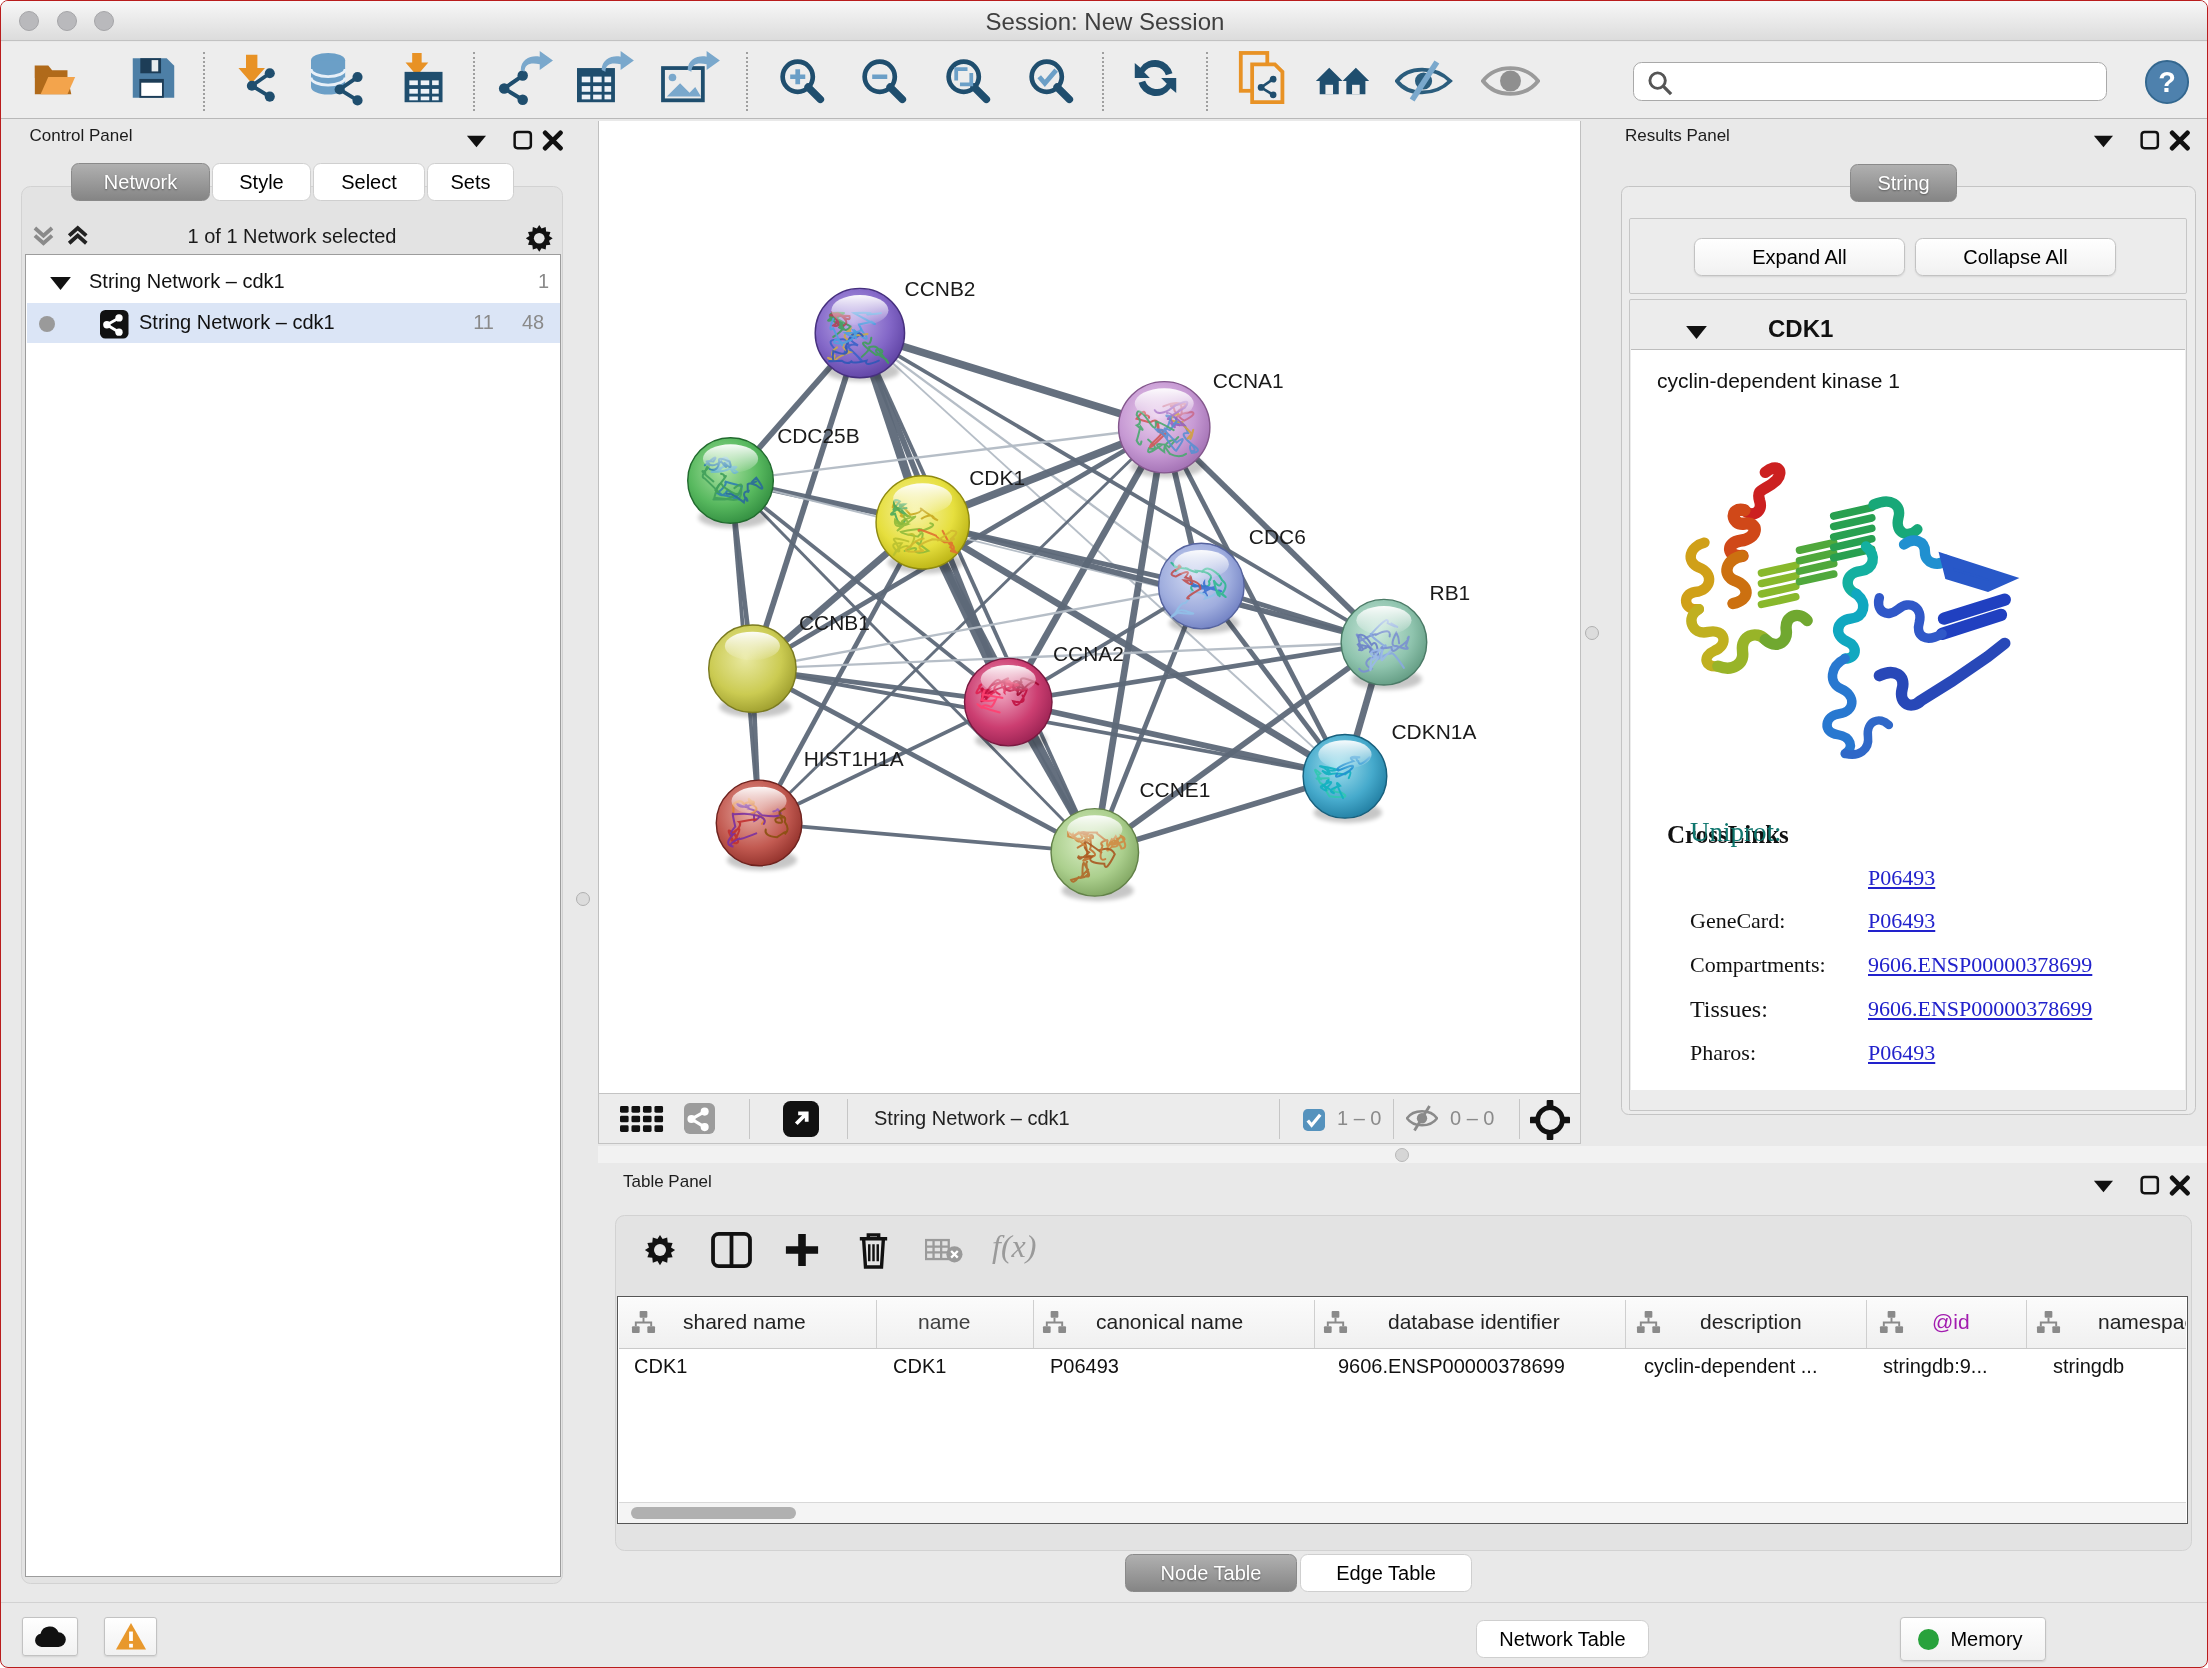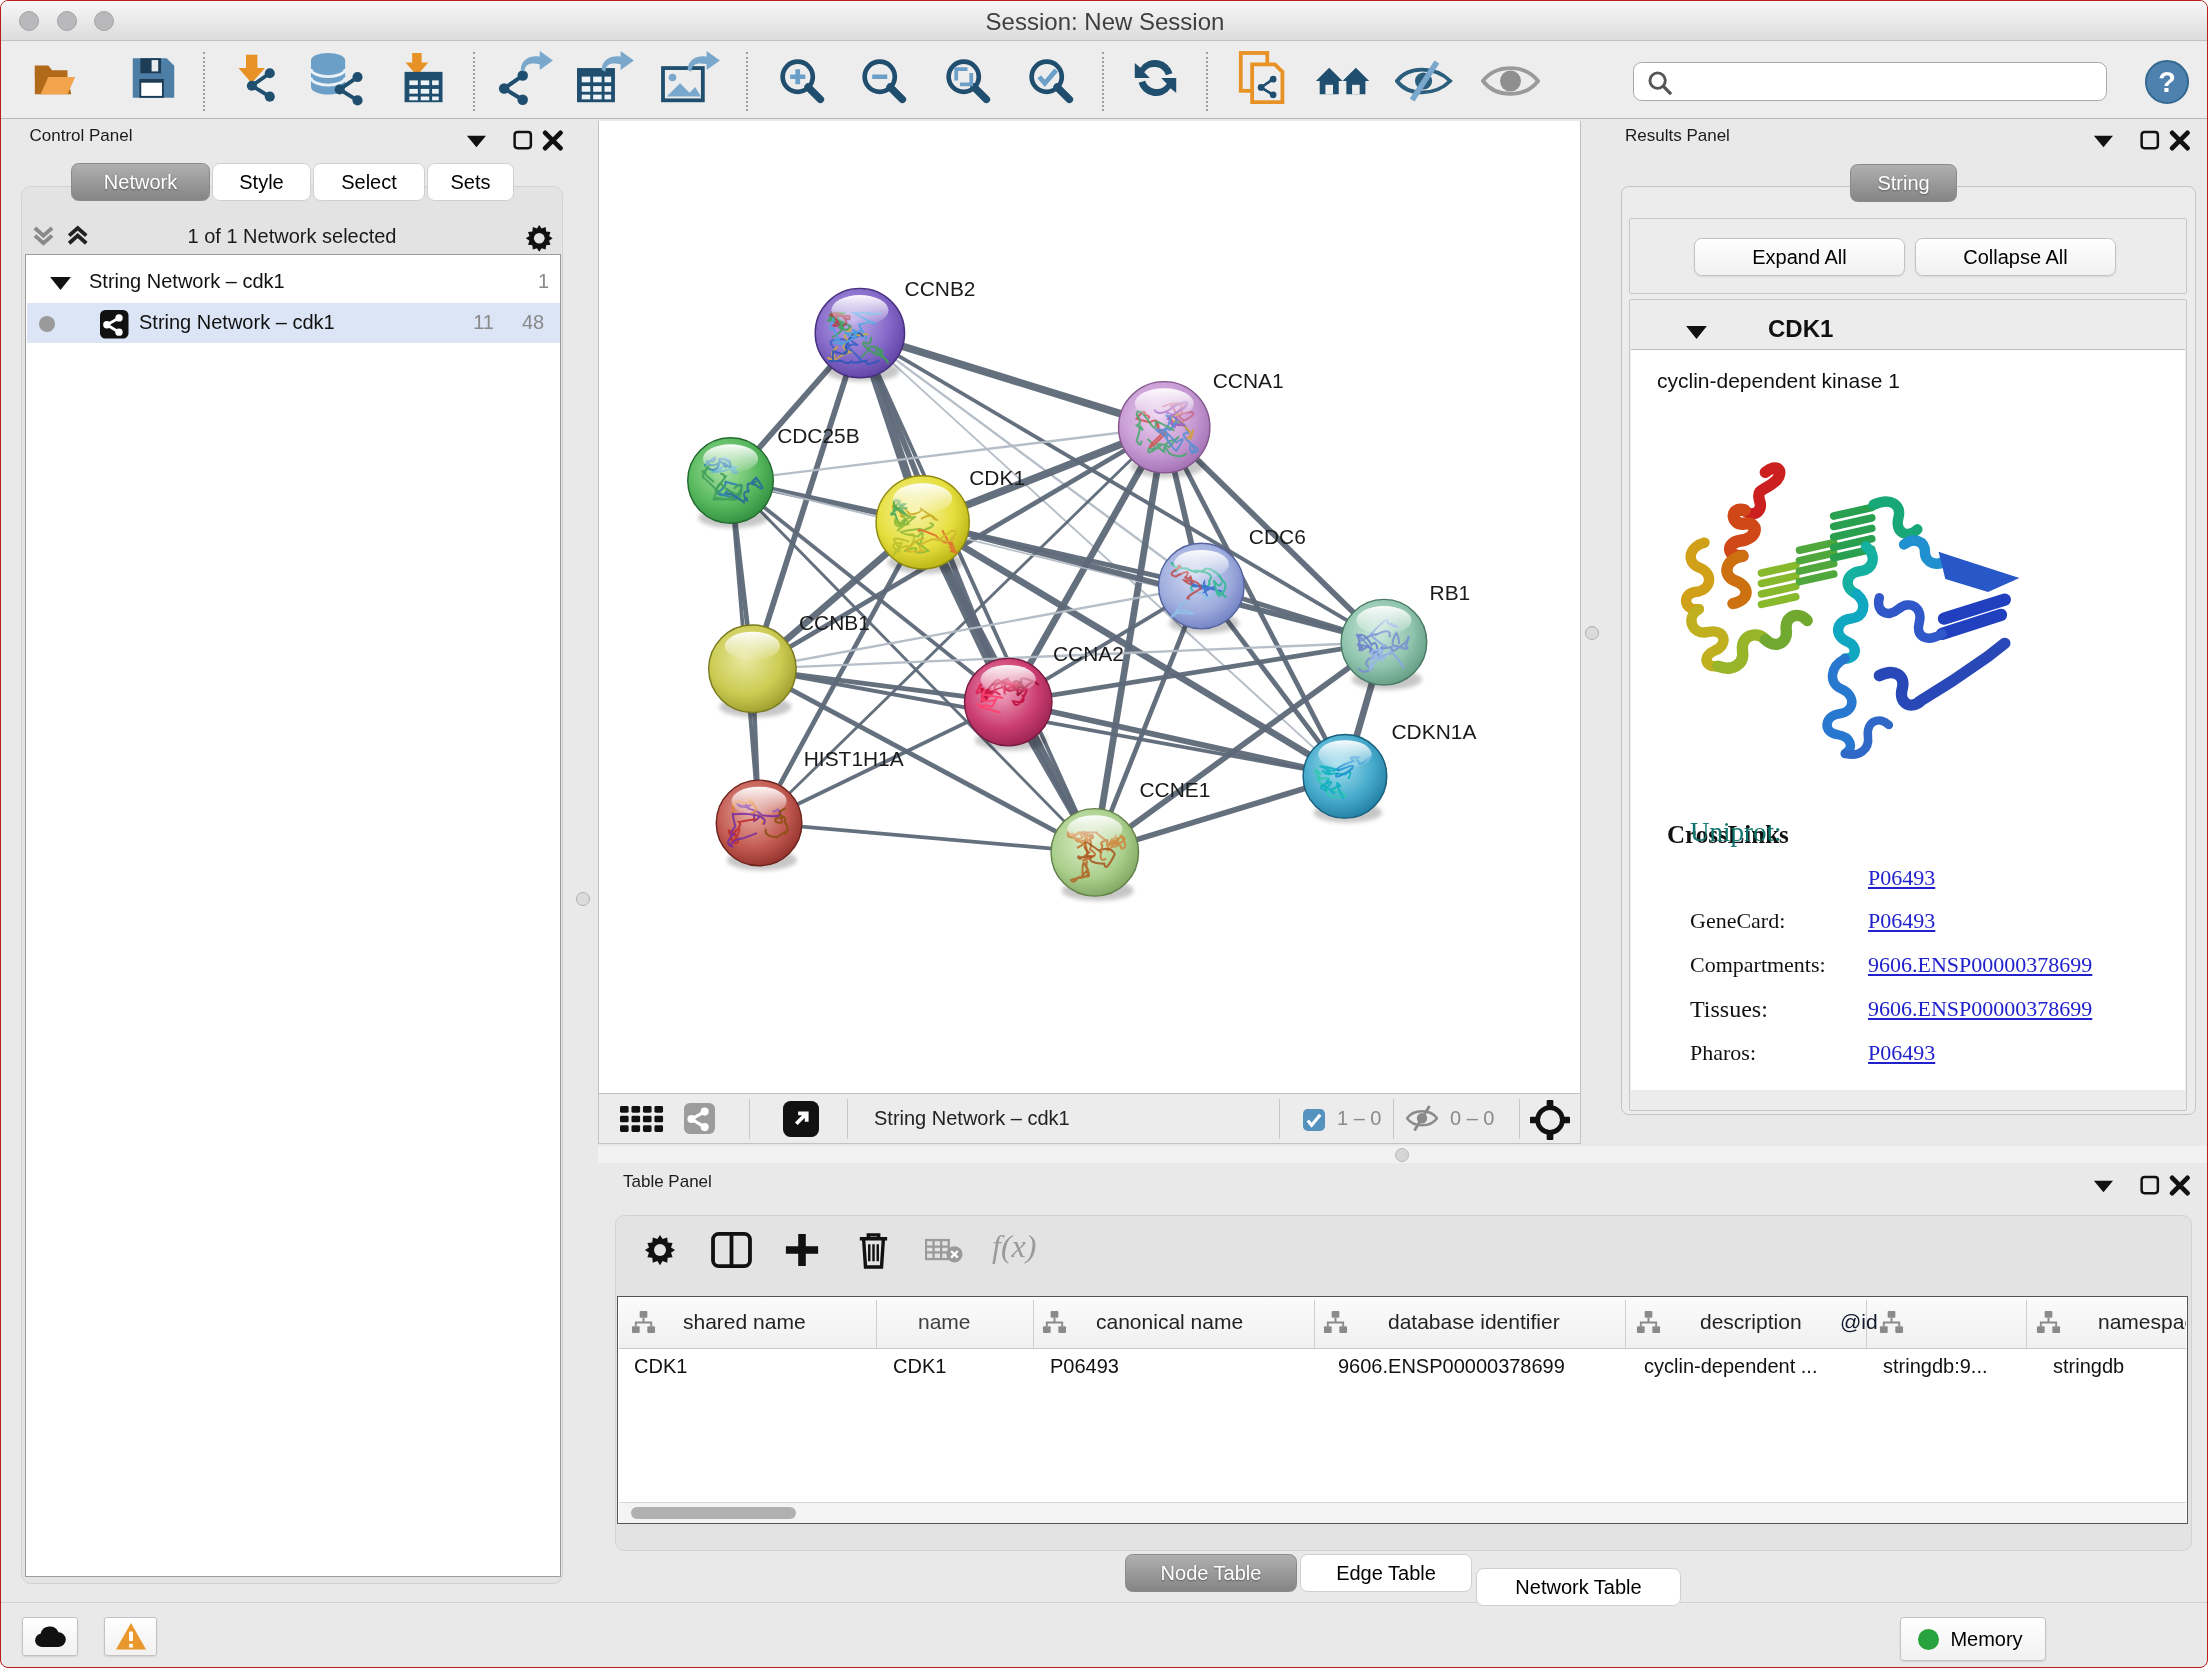--- a/index.html
+++ b/index.html
@@ -669,42 +669,42 @@
     </svg>
     <div class="abs" style="left:1699px;top:1309px;font-size:21px;color:#222">description</div>
     <svg class="abs" style="left:1878px;top:1309px" width="25" height="25" viewBox="0 0 26 26">
       <g fill="#8a8a8a">
         <rect x="9" y="1" width="8" height="7" rx="1"></rect>
         <rect x="1" y="17" width="8" height="7" rx="1"></rect>
         <rect x="17" y="17" width="8" height="7" rx="1"></rect>
       </g>
       <path d="M13 8 v5 M5 17 v-4 h16 v4" stroke="#8a8a8a" stroke-width="2" fill="none"></path>
     </svg>
-    <div class="abs" style="left:1839px;top:1309px;font-size:21px;color:#0f172a">@id</div>
+    <div class="abs" style="left:1931px;top:1309px;font-size:21px;color:#a21caf">@id</div>
     <svg class="abs" style="left:2035px;top:1309px" width="25" height="25" viewBox="0 0 26 26">
       <g fill="#8a8a8a">
         <rect x="9" y="1" width="8" height="7" rx="1"></rect>
         <rect x="1" y="17" width="8" height="7" rx="1"></rect>
         <rect x="17" y="17" width="8" height="7" rx="1"></rect>
       </g>
       <path d="M13 8 v5 M5 17 v-4 h16 v4" stroke="#8a8a8a" stroke-width="2" fill="none"></path>
     </svg>
     <div class="abs" style="left:2097px;top:1309px;width:88px;overflow:hidden;white-space:nowrap;font-size:21px;color:#222">namespace</div>
     <div class="abs" style="left:633px;top:1354px;font-size:20px;color:#111">CDK1</div>
     <div class="abs" style="left:892px;top:1354px;font-size:20px;color:#111">CDK1</div>
     <div class="abs" style="left:1049px;top:1354px;font-size:20px;color:#111">P06493</div>
     <div class="abs" style="left:1337px;top:1354px;font-size:20px;color:#111">9606.ENSP00000378699</div>
     <div class="abs" style="left:1643px;top:1354px;font-size:20px;color:#111">cyclin-dependent ...</div>
     <div class="abs" style="left:1882px;top:1354px;font-size:20px;color:#111">stringdb:9...</div>
     <div class="abs" style="left:2052px;top:1354px;font-size:20px;color:#111">stringdb</div>
     <div class="abs" style="left:618px;top:1501px;width:1567px;height:21px;background:#f4f4f4;border-top:1px solid #d8d8d8"></div>
     <div class="abs" style="left:630px;top:1506px;width:165px;height:12.4px;background:#b0b0b0;border-radius:6.7px"></div>
     <div class="tab sel" style="left:1124px;top:1553px;width:172px">Node Table</div>
     <div class="tab" style="left:1299px;top:1553px;width:172px">Edge Table</div>
-    <div class="tab" style="left:1475px;top:1567px;width:205px">Network Table</div>
+    <div class="tab" style="left:1475px;top:1619px;width:173px">Network Table</div>
     <div class="abs" style="left:0px;top:1601px;width:2208px;height:0;border-top:1.9px solid #d2d2d2"></div>
     <div class="btn" style="left:21px;top:1616px;width:56px;height:39px;border-radius:2.9px">
       <svg width="34" height="25" viewBox="0 0 36 26">
         <path d="M9 24 a7 7 0 0 1-1-13.9 A10 10 0 0 1 27 8.5 a6.5 6.5 0 0 1 0 15.5z" fill="#111"></path>
       </svg>
     </div>
     <div class="btn" style="left:103px;top:1616px;width:53px;height:39px;border-radius:2.9px">
       <svg width="32" height="28.5" viewBox="0 0 34 30">
         <path d="M17 1 L33 29 H1z" fill="#e8982c"></path>
         <rect x="15" y="10" width="4" height="10" fill="#fff"></rect>

